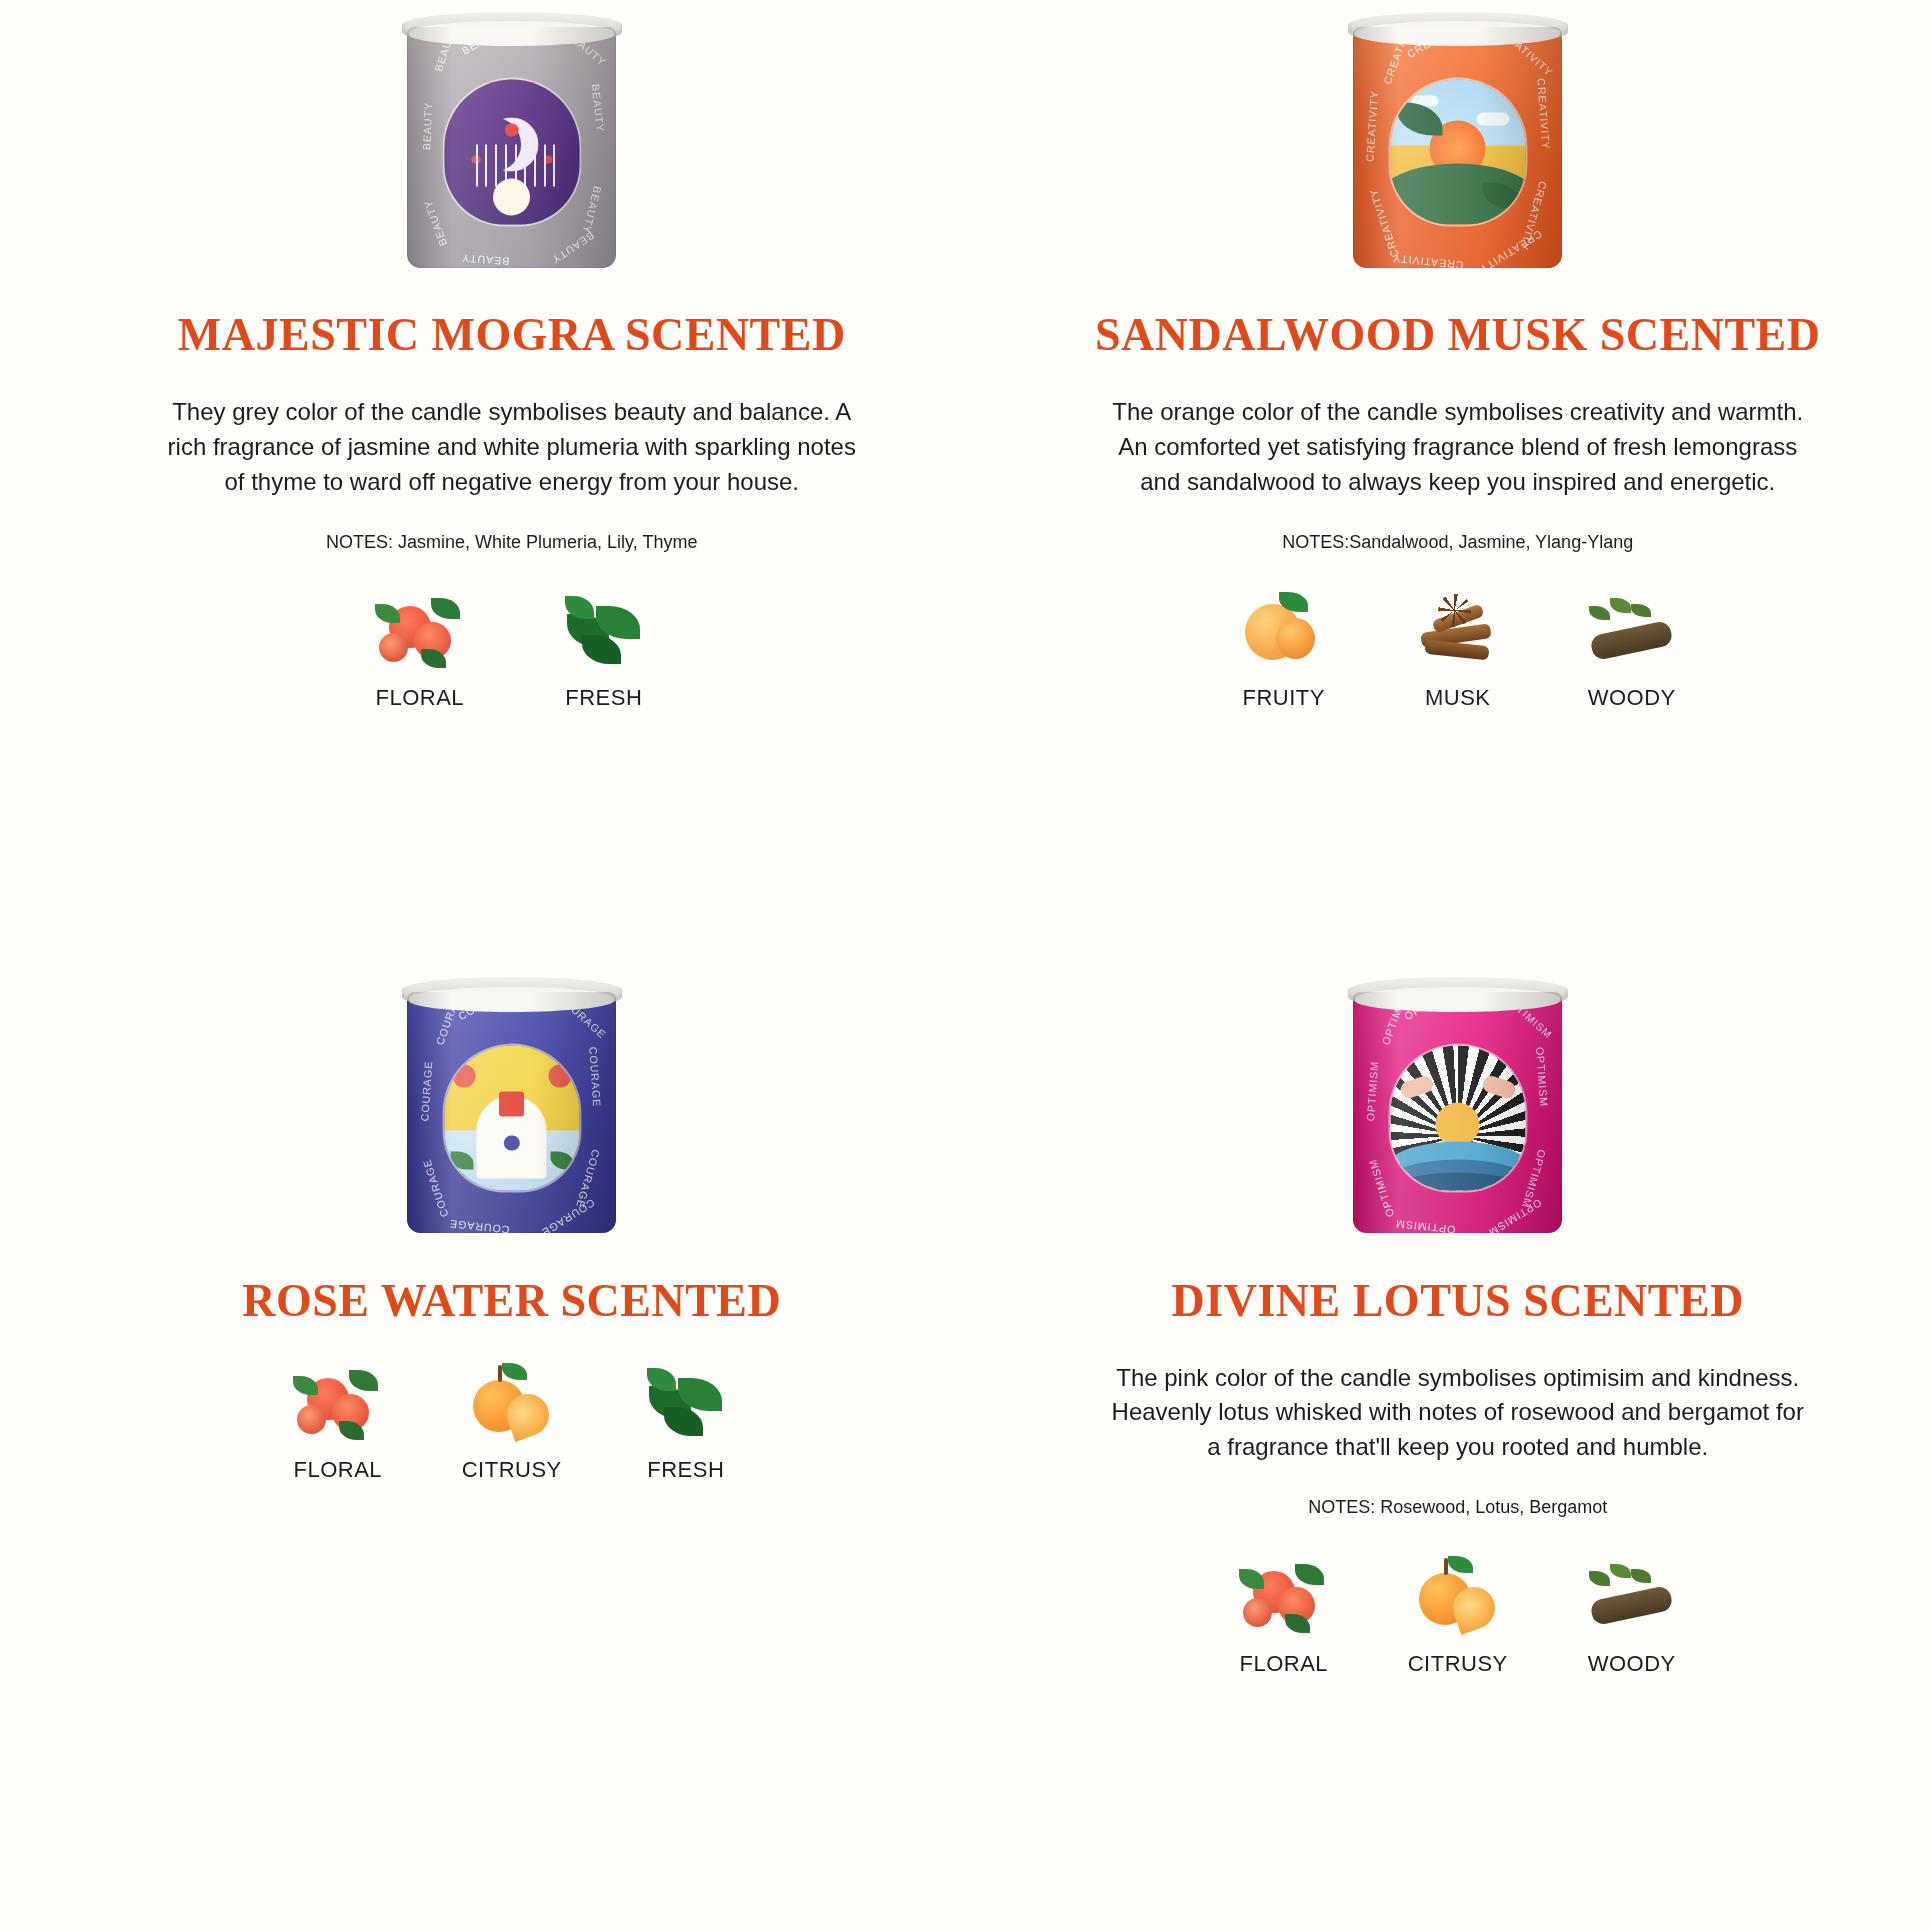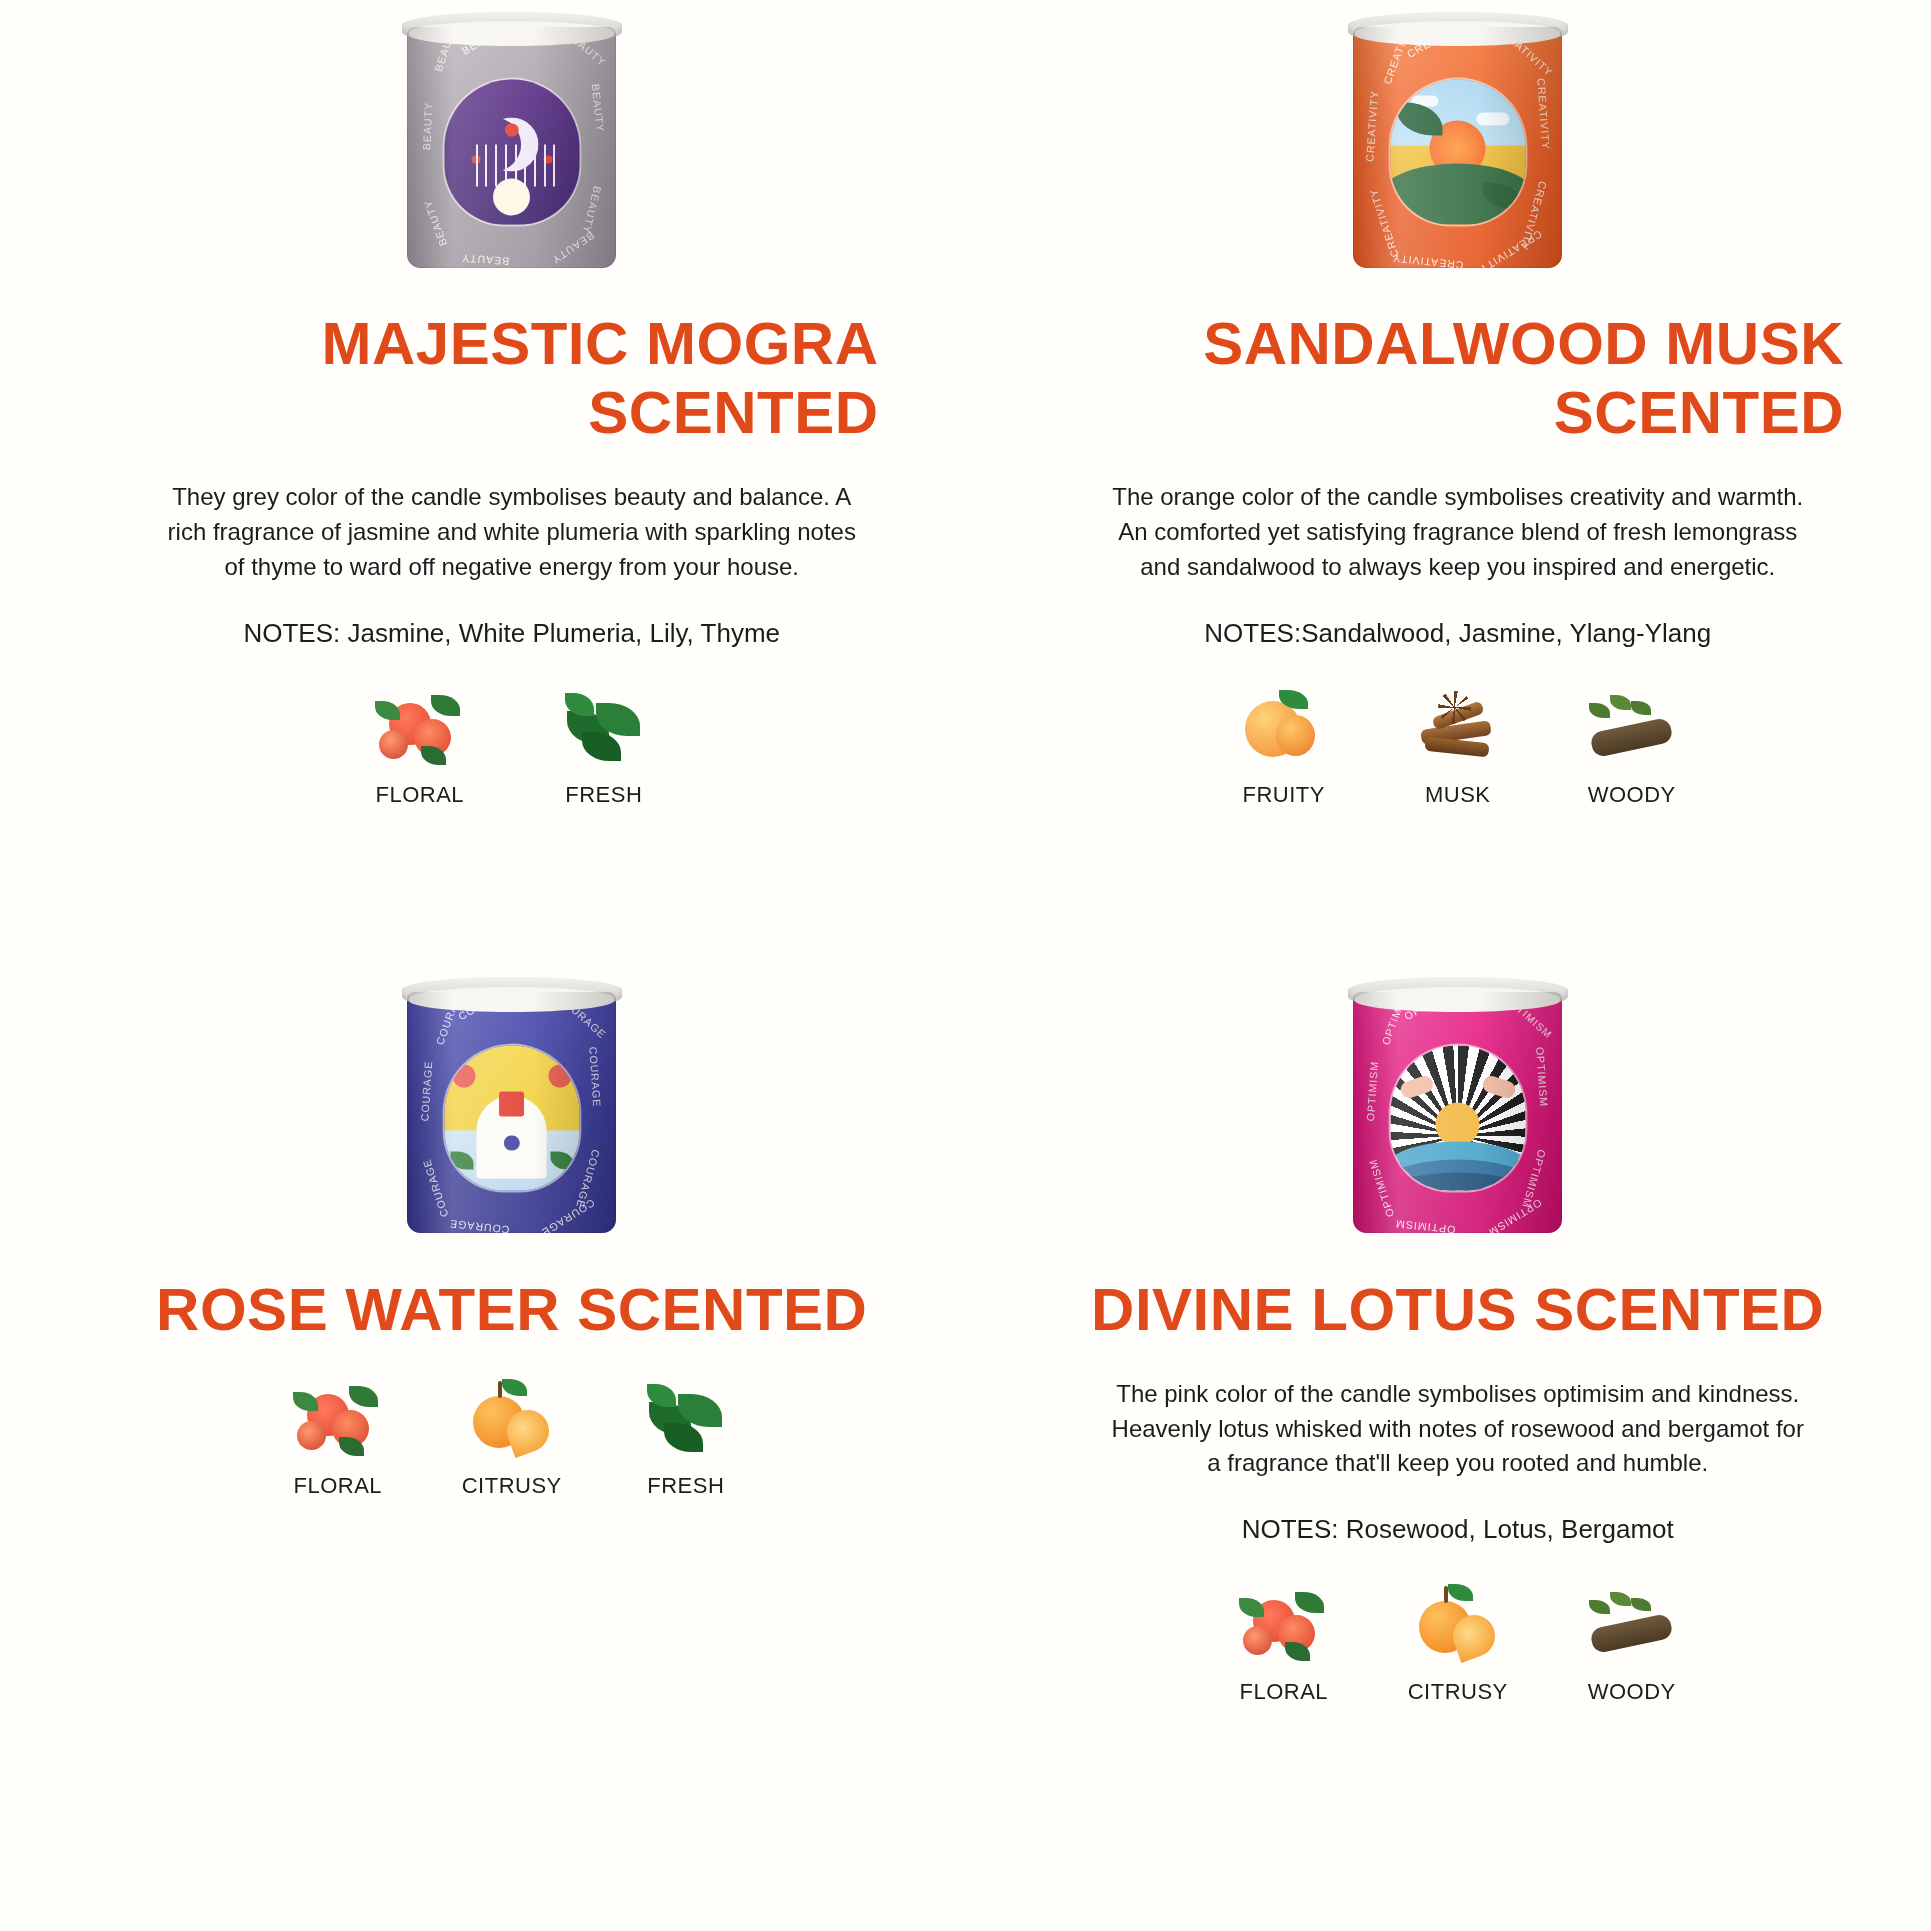--- a/index.html
+++ b/index.html
@@ -119,39 +119,39 @@
   .stripes {
     position:absolute; inset:0;
     background: repeating-conic-gradient(from 0deg at 50% 62%, #111 0deg 7deg, #fff 7deg 14deg);
   }
   .waves { position:absolute; left:0; right:0; bottom:0; height:36%; }
   .wave { position:absolute; left:-5%; width:110%; border-radius:50%/100% 100% 0 0; }
 
   
   h2.title {
     color: #e04a1b;
-    font-family: Liberation Sans, sans-serif;
+    font-family: Liberation Serif, serif;
     font-weight: 700;
-    font-size: 60px;
+    font-size: 46px;
     line-height: 1.15;
-    text-align: right;
+    text-align: left;
     margin: 13.5px 0 0 0;
     letter-spacing: 0.5px;
   }
   .desc {
     text-align: center;
     font-size: 24px;
     line-height: 1.45;
     color: #1c1c1c;
     margin-top: 33px;
     max-width: 705px;
   }
   .notes {
     text-align: center;
-    font-size: 26px;
+    font-size: 18px;
     line-height: 1.5;
     color: #1c1c1c;
     margin-top: 29px;
     max-width: 637px;
   }
   .icons {
     display: flex;
     justify-content: center;
     gap: 68px;
     margin-top: 33px;

